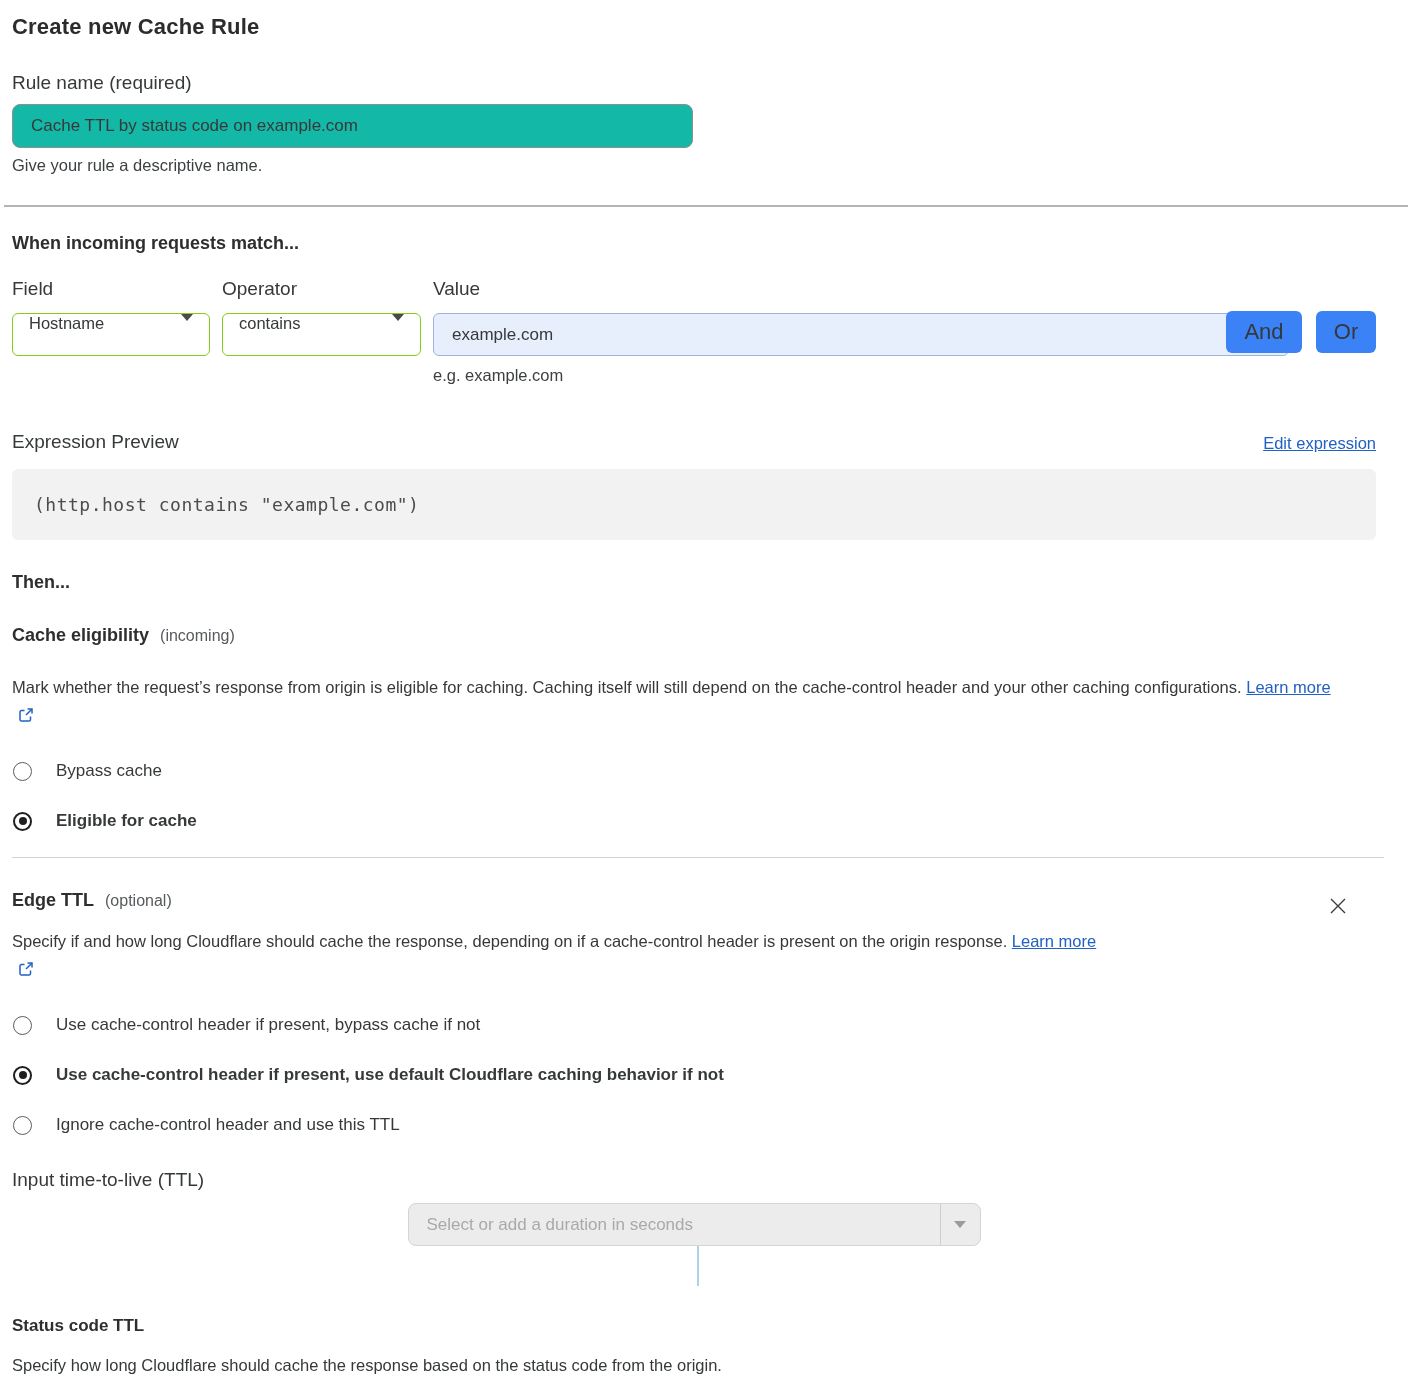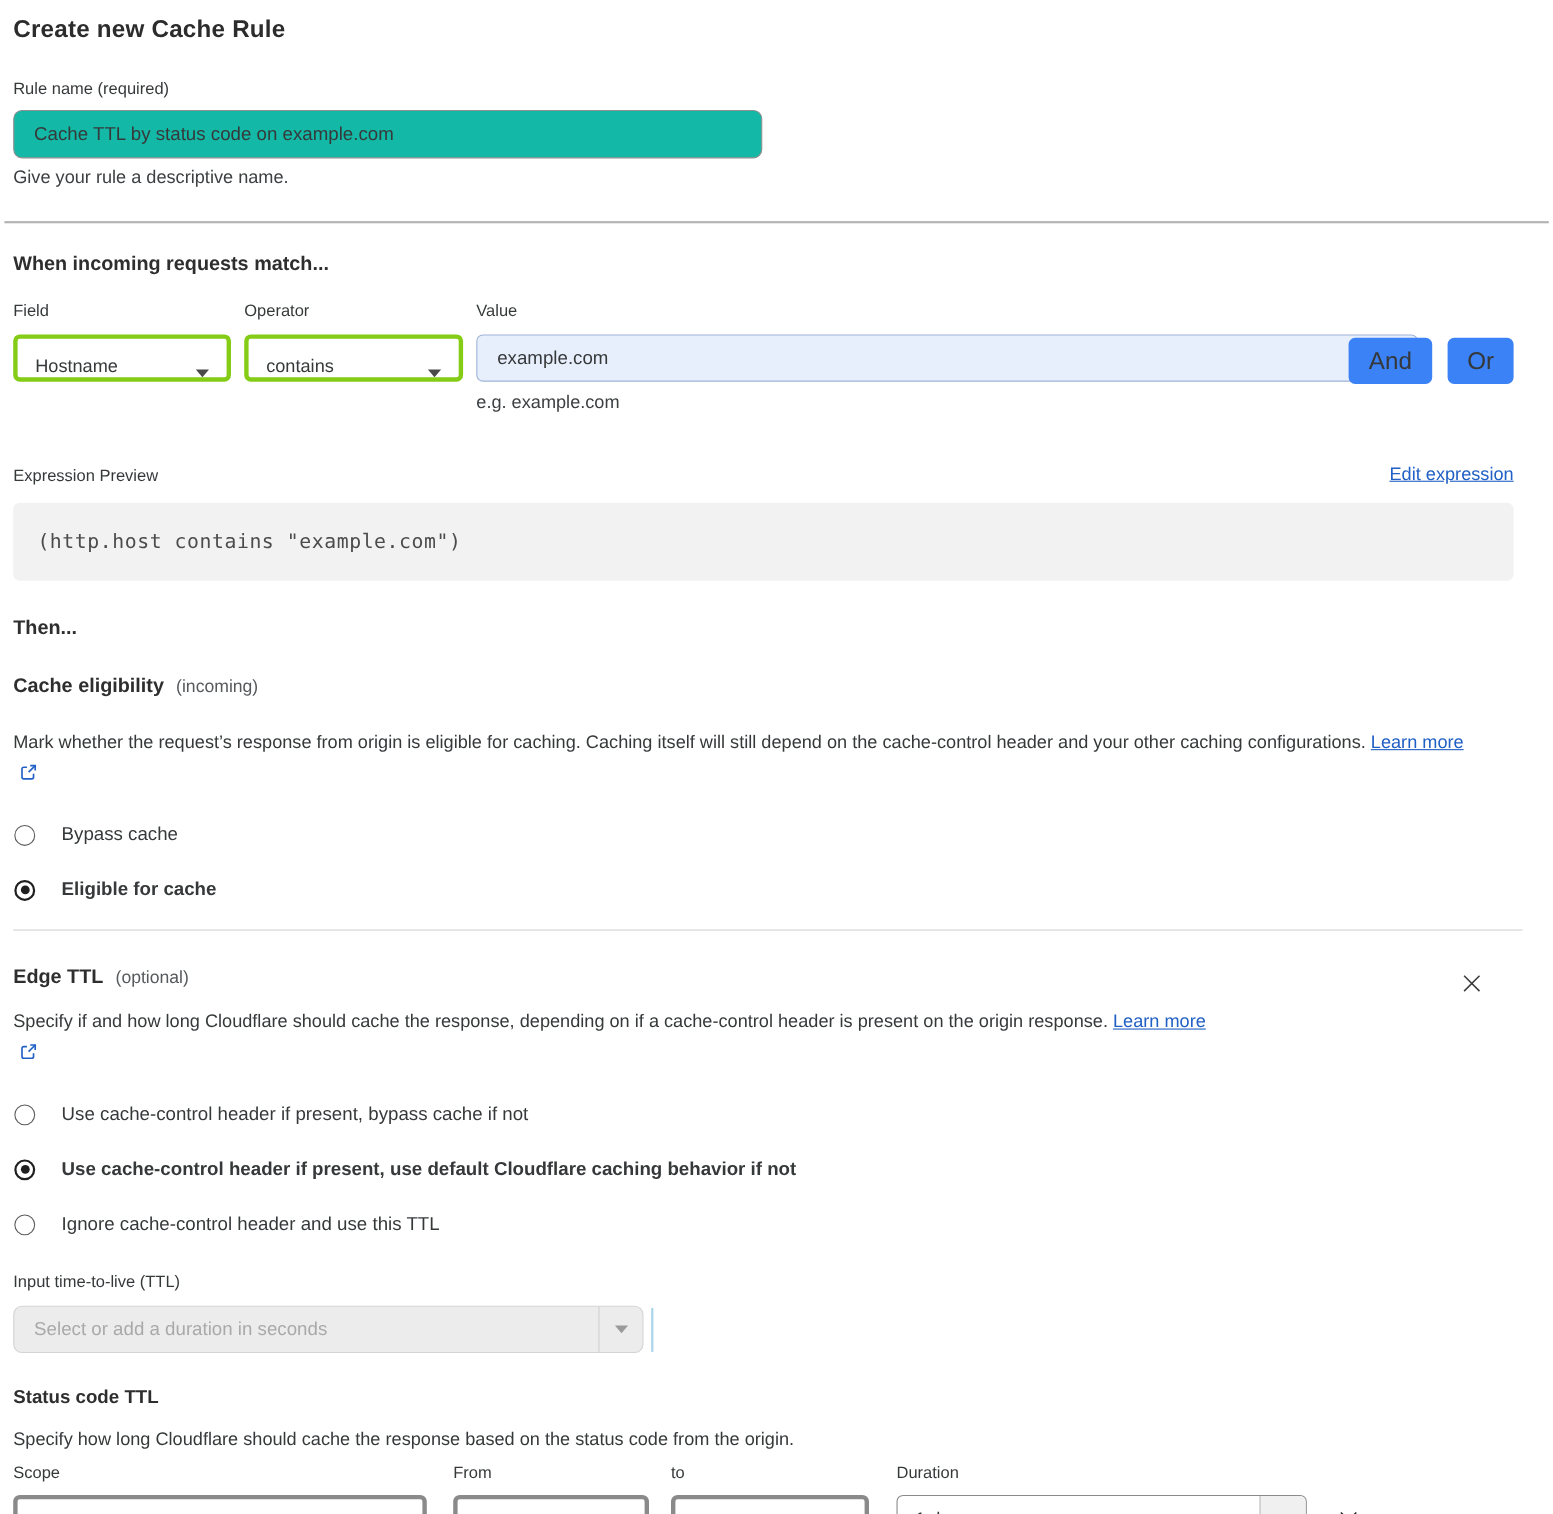--- a/index.html
+++ b/index.html
@@ -6,21 +6,21 @@
   html,body { background:#ffffff; }
   body {
     font-family: "Liberation Sans", "DejaVu Sans", sans-serif;
     color:#36393a;
     width:1412px;
   }
   .container { width:1400px; padding-left:12px; padding-right:24px; padding-top:14px; }
 
   .page-title { font-size:22px; font-weight:bold; color:#2c2c2c; letter-spacing:.2px; }
 
-  .field-label { font-size:15px; color:#36393a; }
+  .field-label { font-size:19px; color:#36393a; }
   .help-text { font-size:16.5px; color:#3d4042; }
 
   .rule-name-block { margin-top:32px; }
   .text-input {
     display:block; margin-top:10px;
     width:681px; height:44px;
     border:1px solid #8f8f8f; border-radius:8px;
     padding:0 18px; font-size:17px; color:#36393a;
     font-family:"Liberation Sans", sans-serif;
     outline:none; background:#14b8a6;
@@ -30,22 +30,22 @@
   .divider-strong { border:none; border-top:2px solid #b4b4b4; margin-top:30px; margin-left:-8px; width:1404px; }
   .divider-light  { border:none; border-top:1.5px solid #d2d2d2; margin-top:26px; width:1372px; }
 
   .section-heading { font-size:18px; font-weight:bold; color:#2e2e2e; }
   .match-heading { margin-top:26px; }
 
   .match-row { display:flex; margin-top:24px; align-items:flex-start; }
   .match-col .field-label { display:block; margin-bottom:13px; }
 
   .select-box {
-    height:43px; border:4px solid #84cc16; border-radius:6px;
-    display:flex; align-items:flex-end; justify-content:space-between;
+    height:43px; border:1px solid #84cc16; border-radius:6px;
+    display:flex; align-items:flex-start; justify-content:space-between;
     padding:0 16px; font-size:16.5px; color:#36393a; background:#fff;
     cursor:pointer;
   }
   .chev { width:0; height:0; border-left:6px solid transparent; border-right:6px solid transparent; border-top:7px solid #4a4a4a; }
 
   .col-field { width:198px; margin-right:12px; }
   .col-operator { width:199px; margin-right:12px; }
   .col-value { width:781px; }
   .value-input {
     width:856px; height:43px;
@@ -95,21 +95,21 @@
     content:""; position:absolute; left:3.5px; top:3.5px;
     width:8px; height:8px; border-radius:50%; background:#1f1f1f;
   }
   .radio-label { margin-left:24px; font-size:17px; cursor:pointer; }
   .radio-label.checked { font-weight:bold; }
 
   .edge-section { position:relative; }
   .close-btn { position:absolute; right:28px; top:6px; cursor:pointer; line-height:0; }
 
   .ttl-input-block { margin-top:34px; }
-  .ttl-select-row { display:flex; align-items:center; margin-top:12px; }
+  .ttl-select-row { display:flex; align-items:center; margin-top:12px;flex-direction:column; }
   .disabled-select {
     width:573px; height:43px; background:#ececec;
     border:1px solid #d4d4d4; border-radius:8px;
     display:flex; align-items:stretch; cursor:default;
   }
   .disabled-select .ph { flex:1; display:flex; align-items:center; padding-left:18px; font-size:17px; color:#a9a9a9; }
   .disabled-select .arrow-seg { width:40px; border-left:1px solid #cfcfcf; display:flex; align-items:center; justify-content:center; }
   .disabled-select .chev { border-top-color:#9a9a9a; border-left-width:6px; border-right-width:6px; }
   .caret-bar { width:2px; height:40px; background:#a9d4ea; margin-left:7px; }
 

